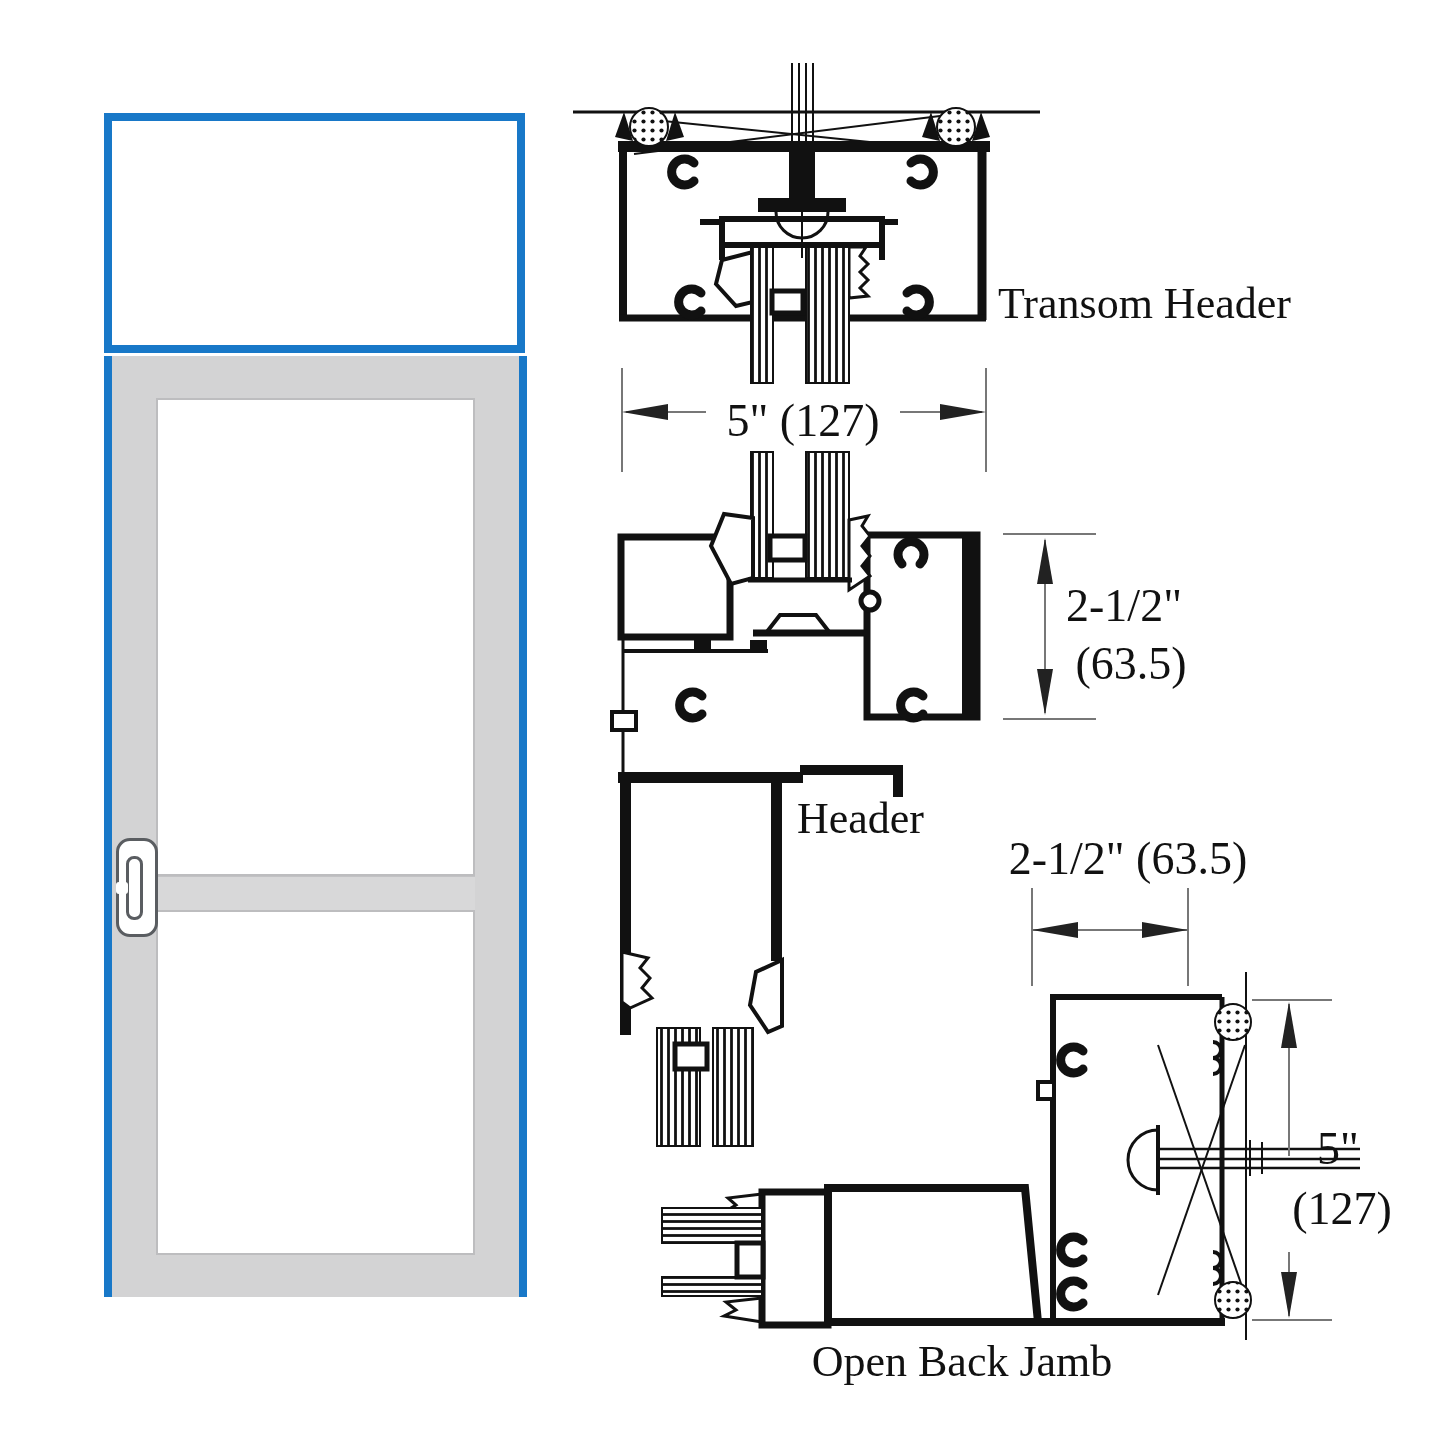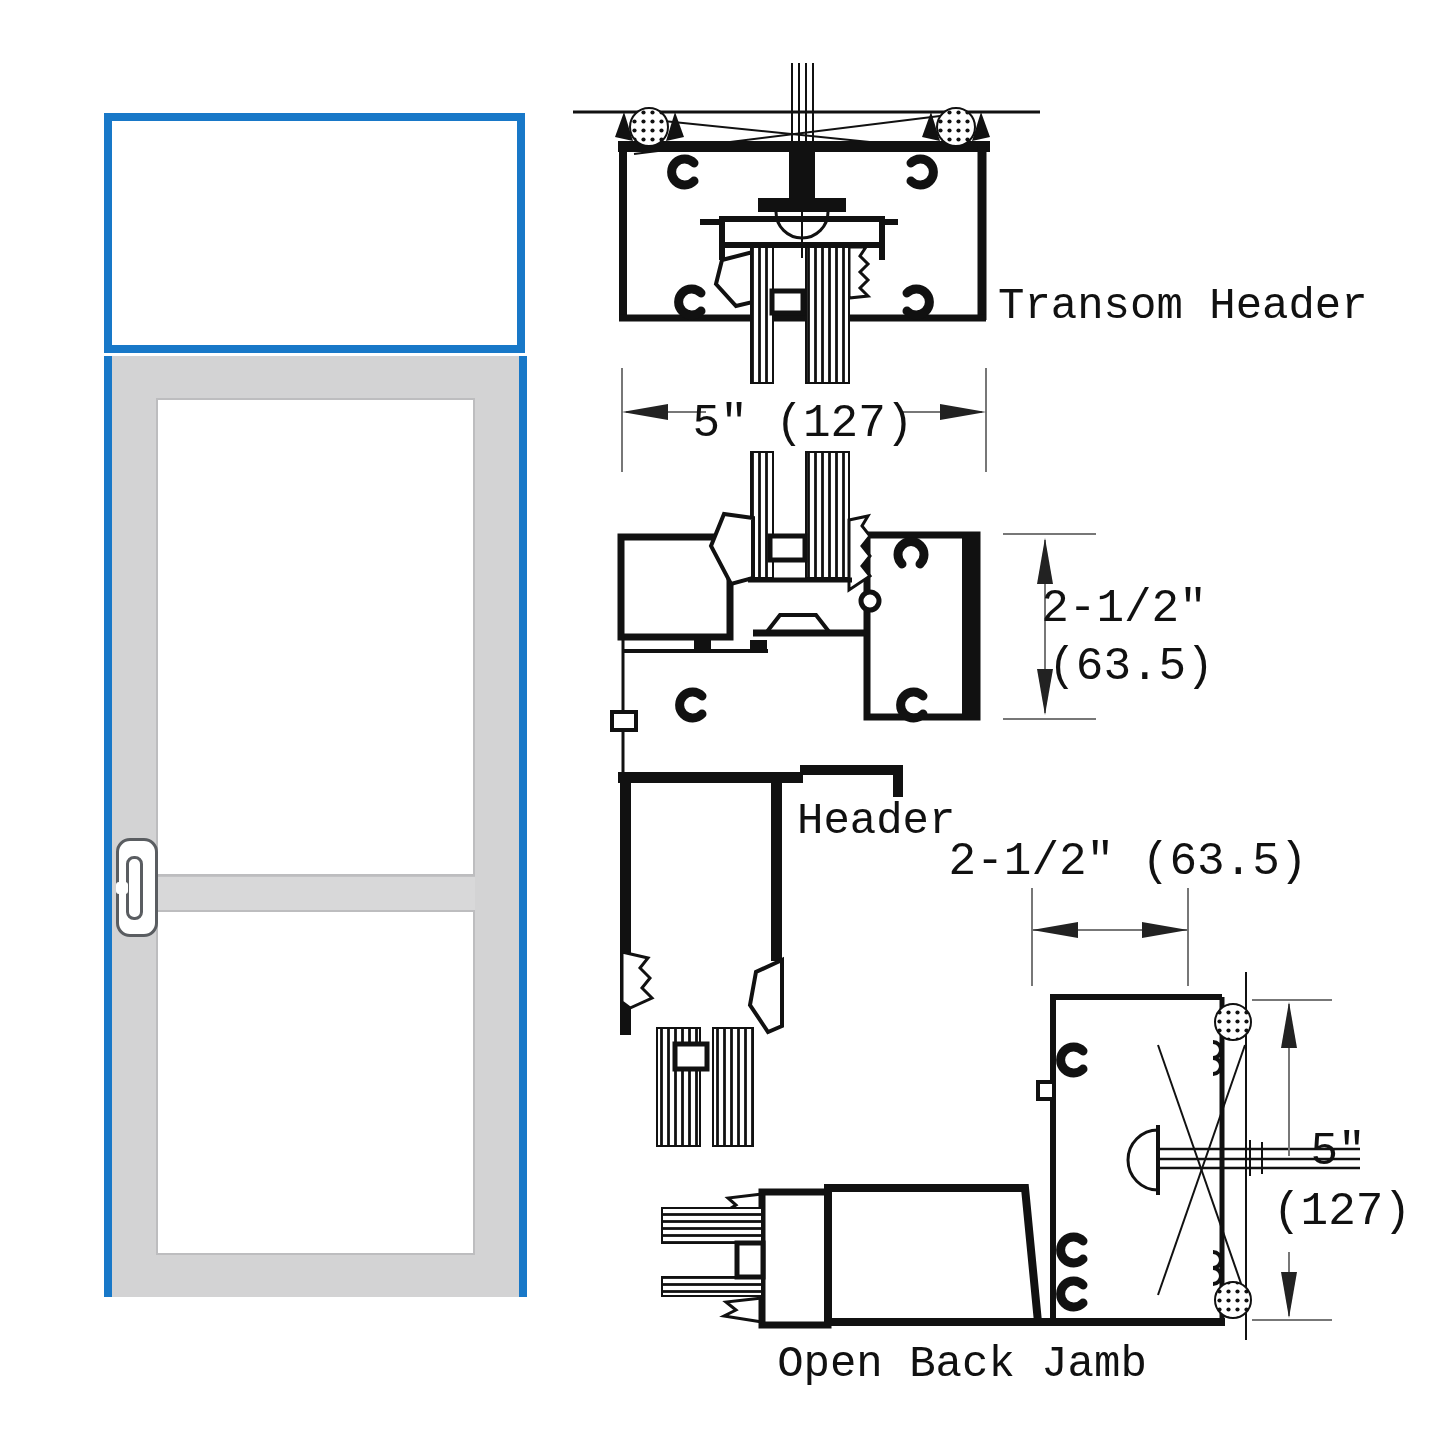--- a/index.html
+++ b/index.html
@@ -1,17 +1,17 @@
 <!DOCTYPE html>
 <html><head>
 <meta charset="utf-8">
 <style>
   html,body{margin:0;padding:0;background:#fff;}
   .canvas{position:relative;width:1445px;height:1445px;background:#ffffff;overflow:hidden;
-          font-family:Liberation Mono, monospace;}
+          font-family:Liberation Serif, serif;}
   
   .transom{position:absolute;left:104px;top:113px;width:421px;height:240px;
            box-sizing:border-box;border:8px solid #1878c8;background:#ffffff;}
   .blue-strip{position:absolute;top:356px;width:8px;height:941px;background:#1878c8;}
   .strip-left{left:104px;}
   .strip-right{left:519px;}
   .door-slab{position:absolute;left:112px;top:356px;width:407px;height:941px;background:#d3d3d4;}
   .glass{position:absolute;left:44px;width:319px;box-sizing:border-box;
          border:2px solid #bdbdbf;background:#ffffff;}
   .glass-top{top:42px;height:478px;}

